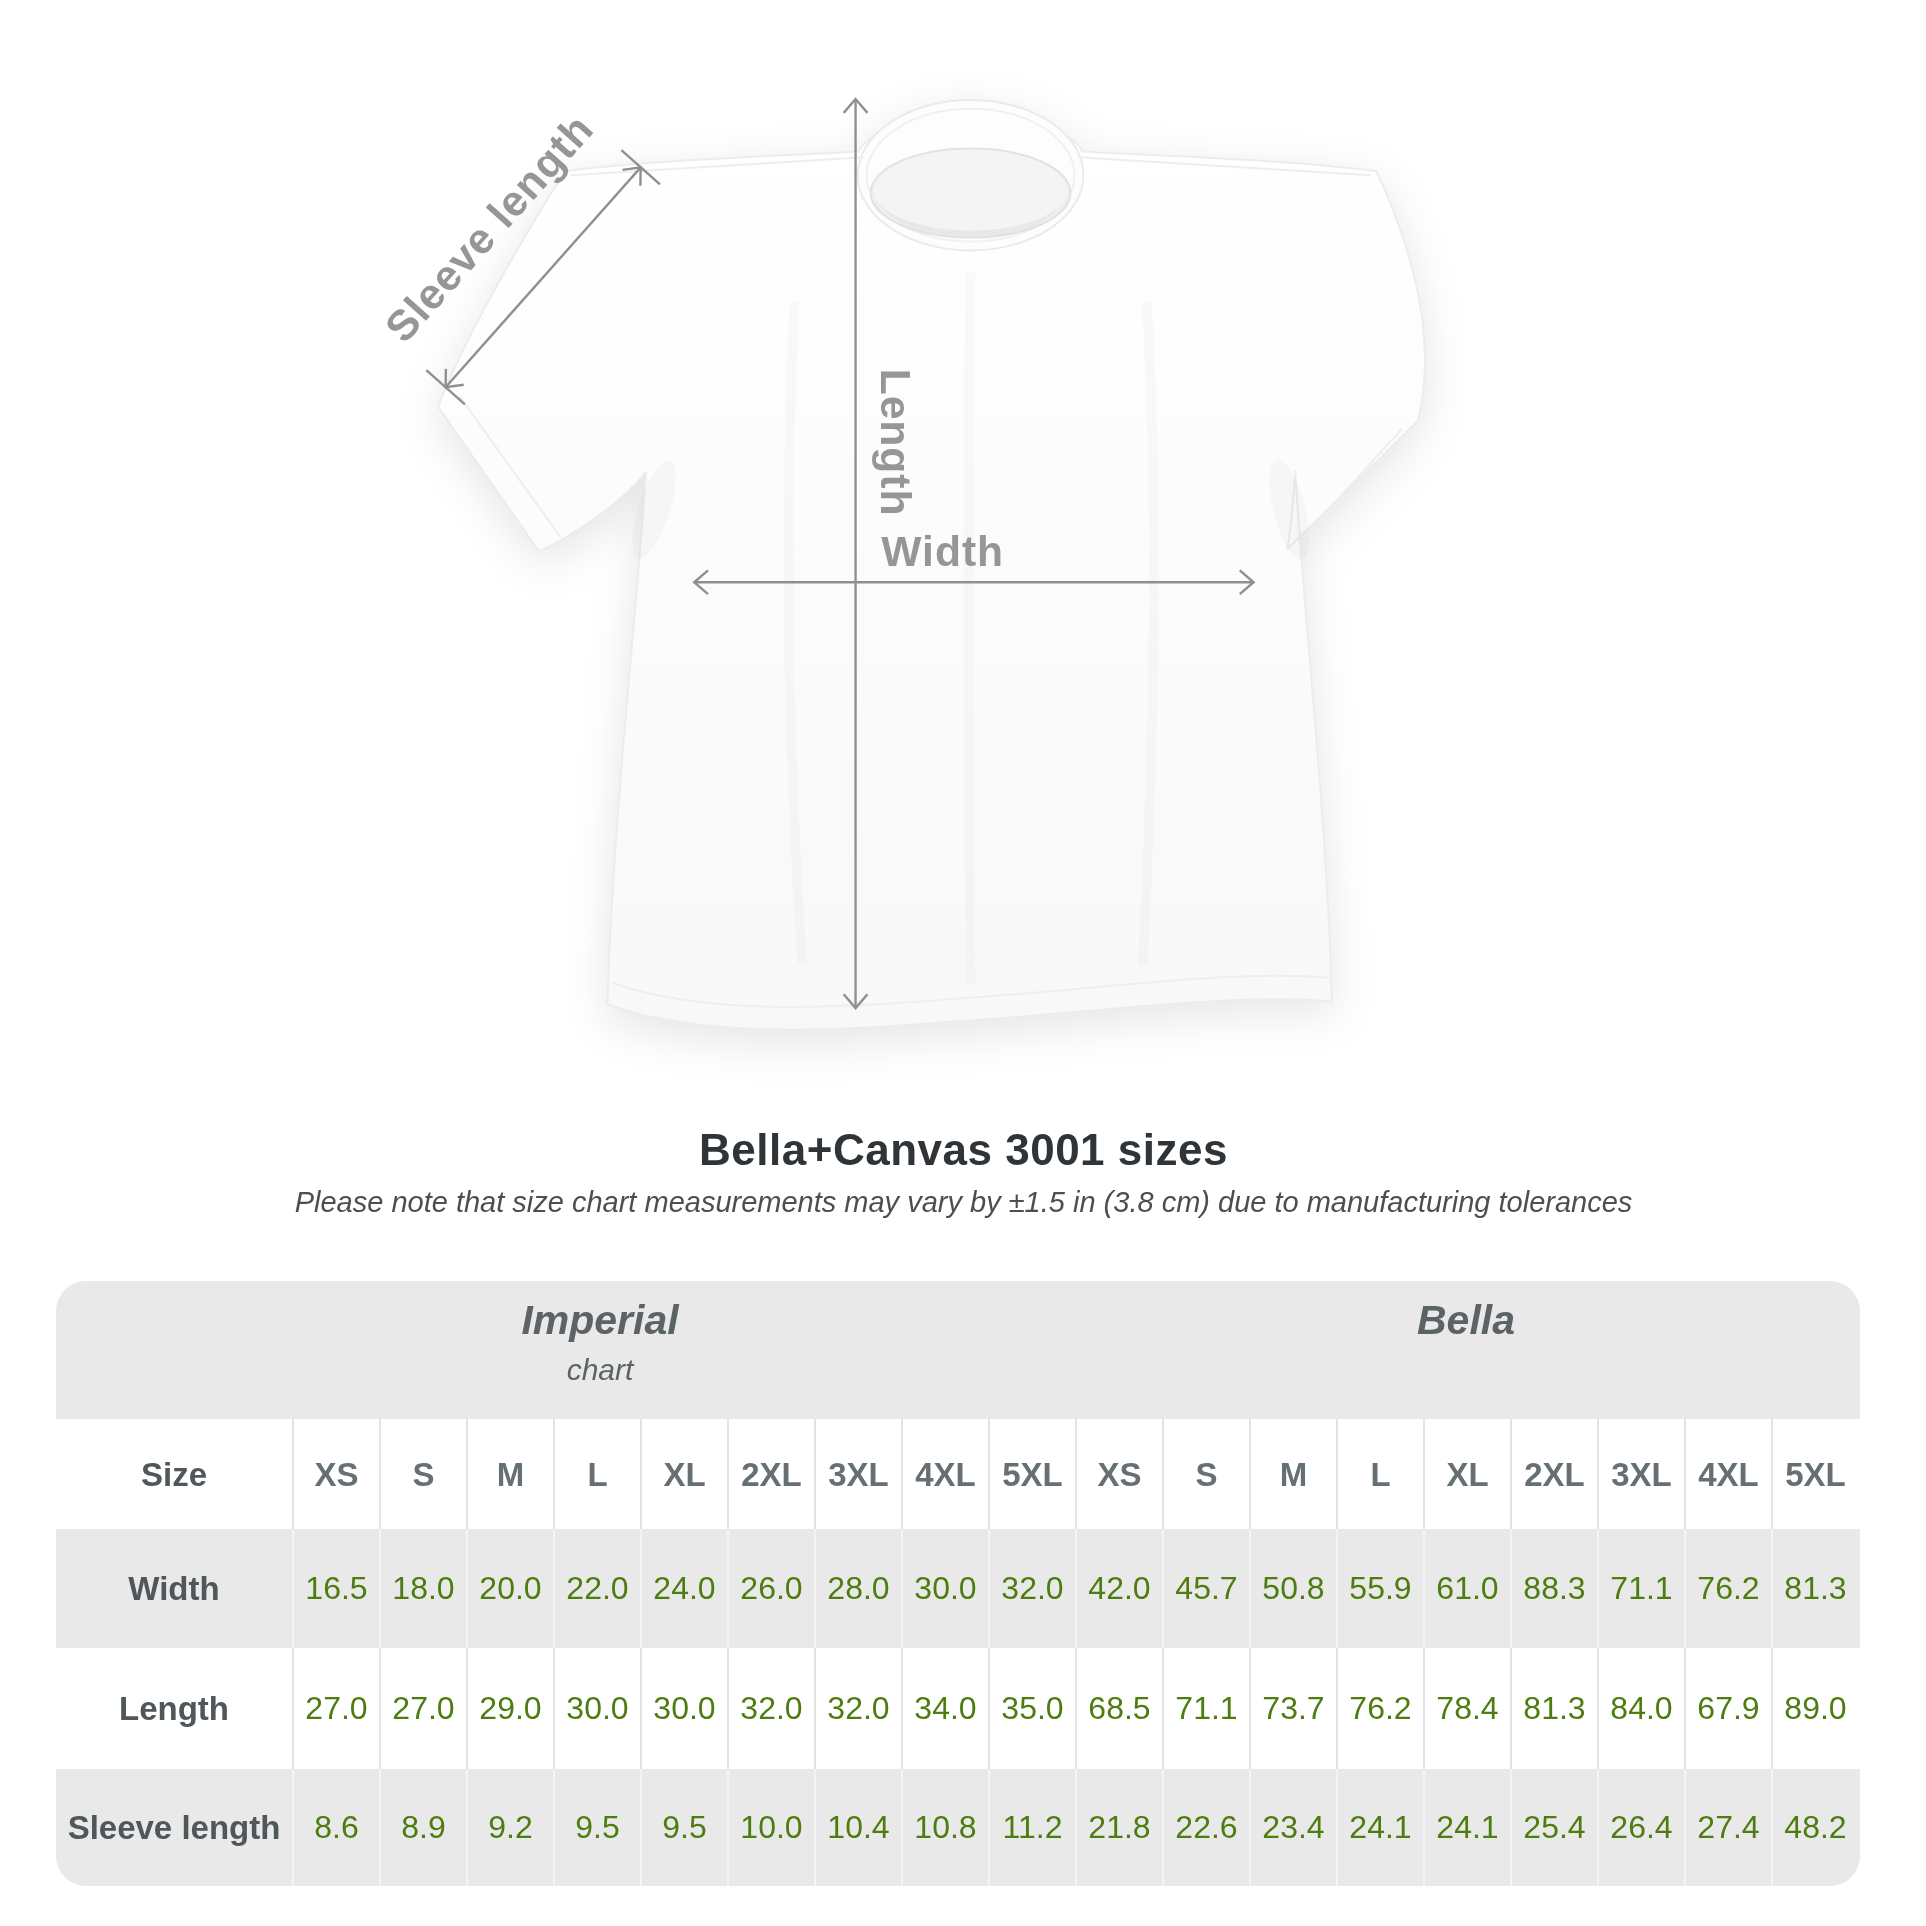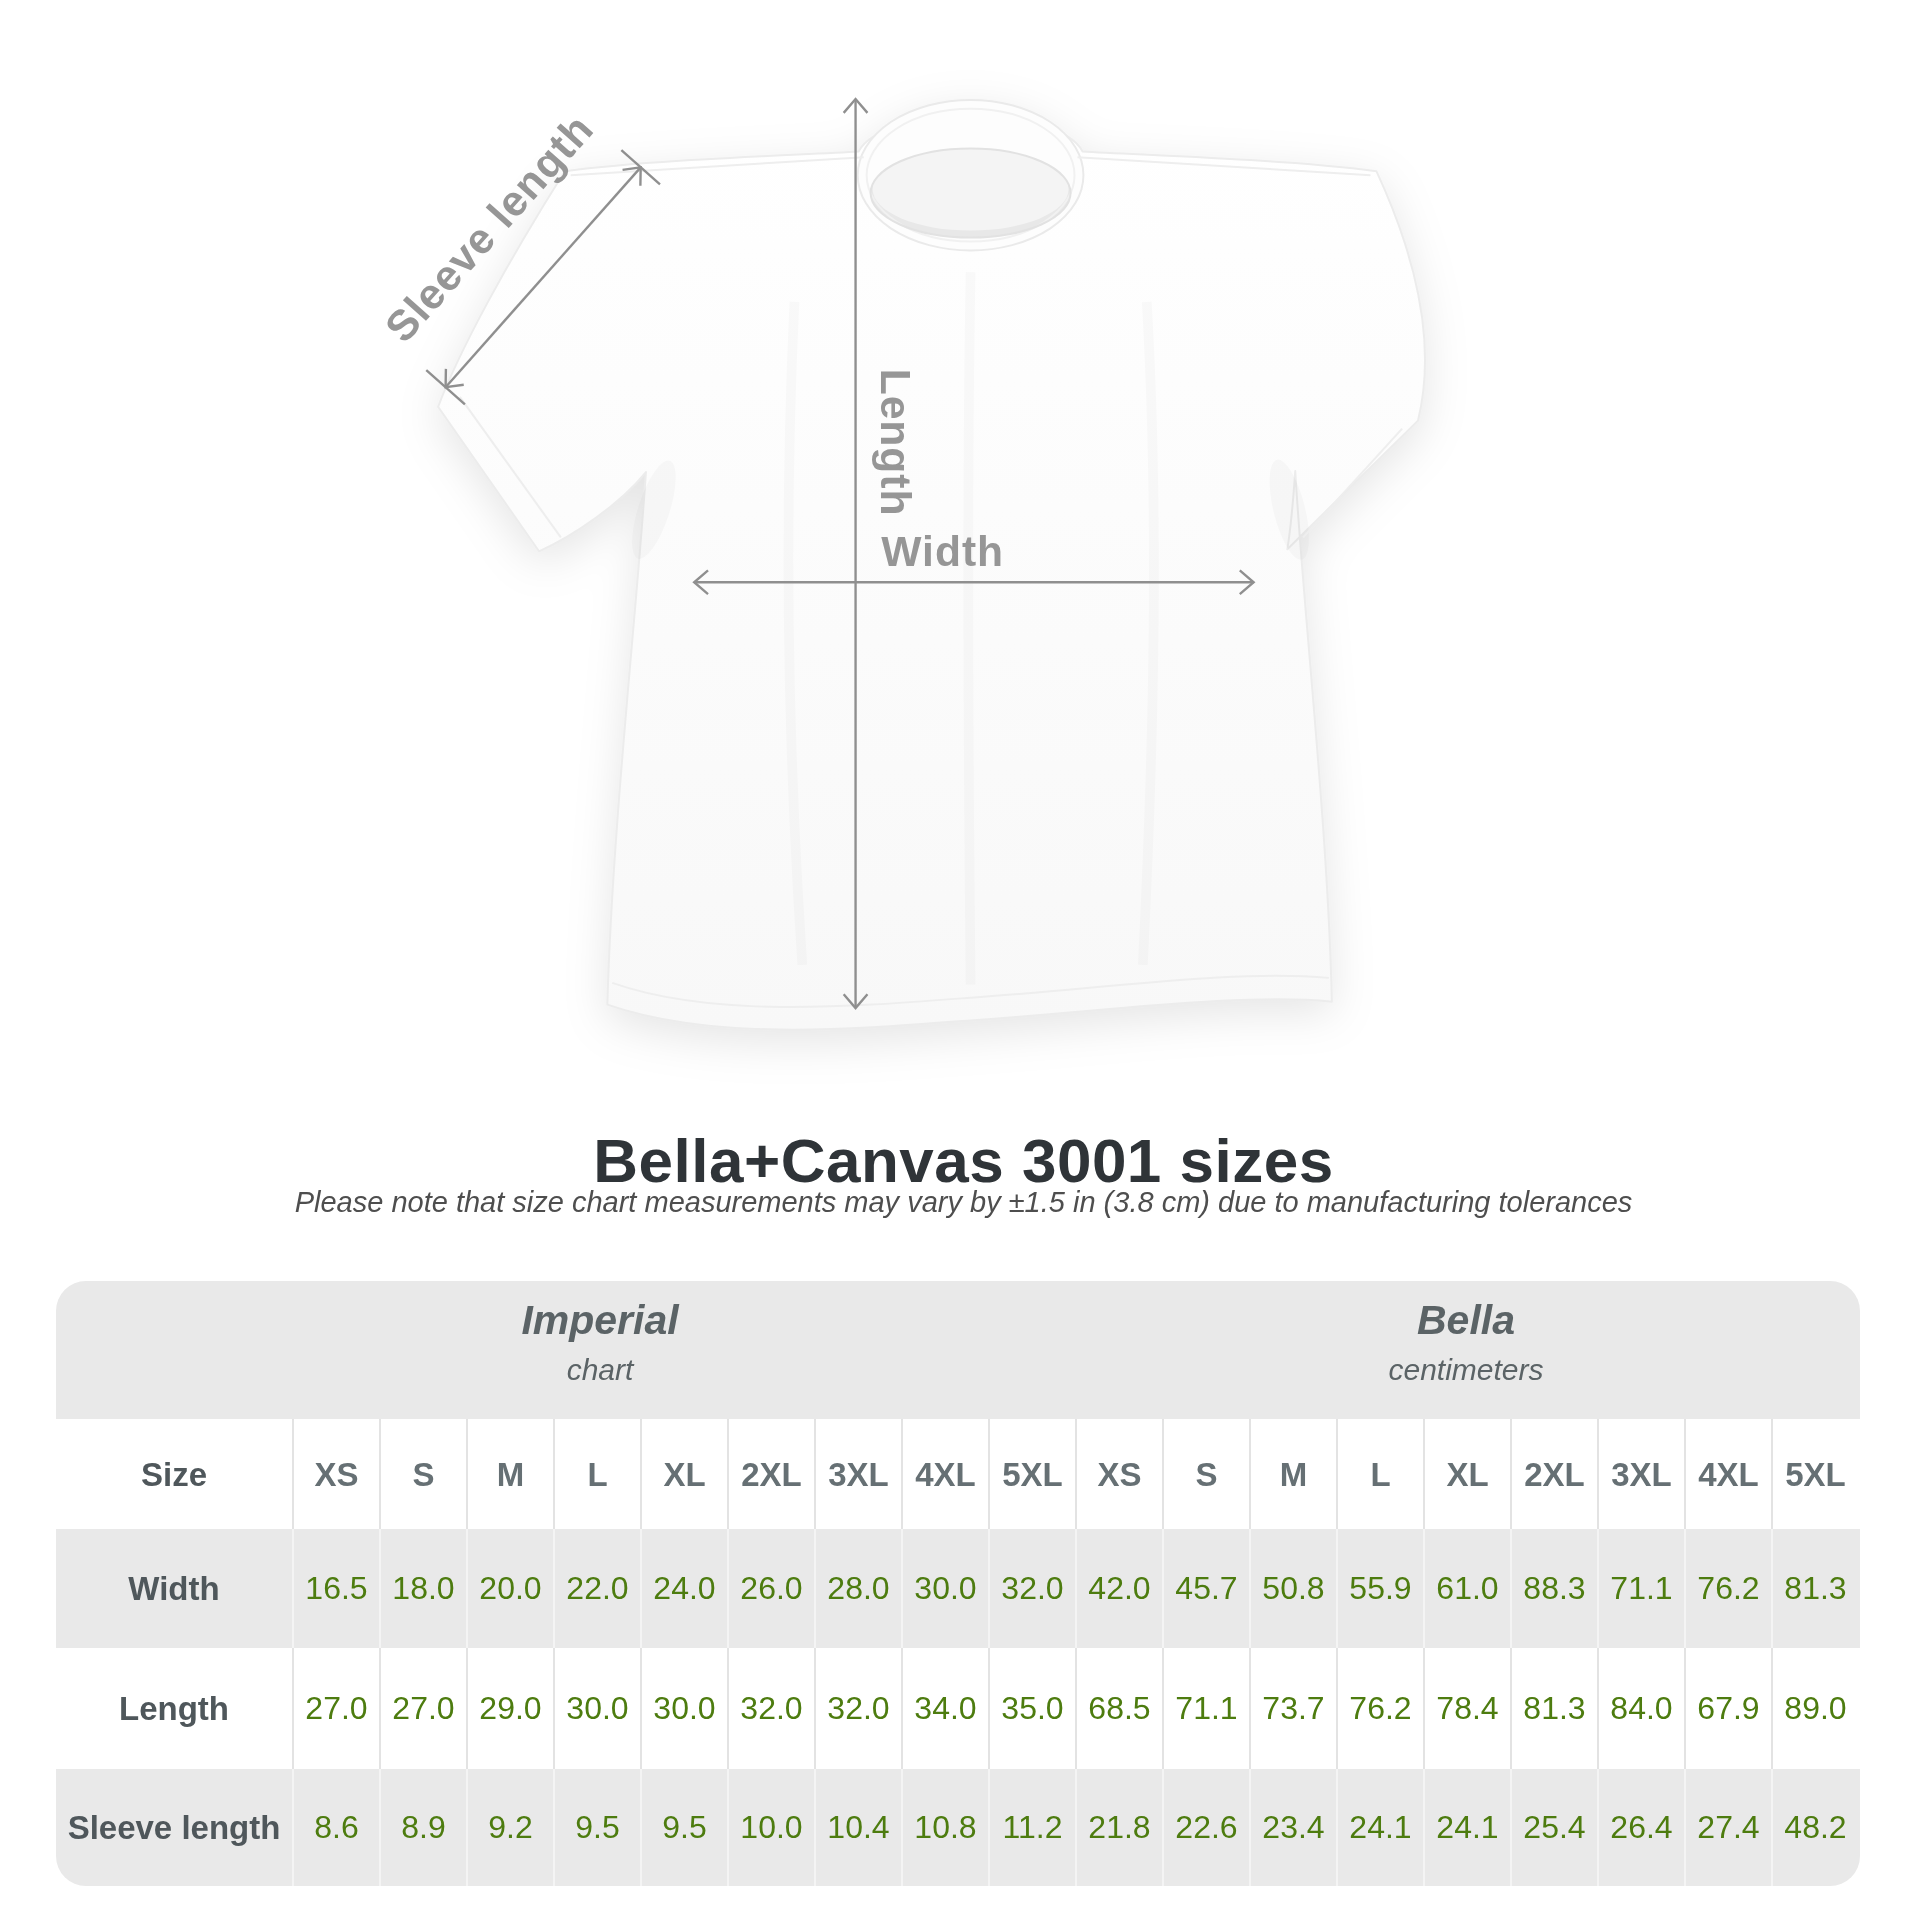--- a/index.html
+++ b/index.html
@@ -14,21 +14,21 @@
     filter: drop-shadow(0 12px 22px rgba(0,0,0,0.10));
   }
   .annot { position:absolute; left:0; top:0; width:1927px; height:1927px; pointer-events:none; }
   .annot text {
     font-family:"Liberation Sans", sans-serif; font-weight:bold;
     font-size:43px; letter-spacing:1px;
   }
   
   .title {
     position:absolute; left:0; top:1125px; width:100%; margin:0;
-    text-align:center; font-size:62px; font-weight:bold; color:#2f3438; letter-spacing:0.5px;
+    text-align:center; font-size:44px; font-weight:bold; color:#2f3438; letter-spacing:0.5px;
   }
   .subtitle {
     position:absolute; left:0; top:1186px; width:100%; margin:0;
     text-align:center; font-size:29px; font-style:italic; color:#4e4e4e;
   }
   
   .size-table { position:absolute; left:56px; top:1281px; width:1804px; height:605px; }
   .band {
     position:absolute; left:0; top:0; width:100%; height:138px;
     background:#e9e9e9; border-radius:30px 30px 0 0;
@@ -142,21 +142,20 @@
   <p class="subtitle">Please note that size chart measurements may vary by ±1.5 in (3.8 cm) due to manufacturing tolerances</p>
 
   <div class="size-table">
     <div class="band">
       <div class="ug ug-imperial">
         <div class="ug-name">Imperial</div>
         <div class="ug-sub">chart</div>
       </div>
       <div class="ug ug-metric">
         <div class="ug-name">Bella</div>
-        <div class="ug-sub">centimeters</div>
       </div>
     </div>
 
     <div class="trow r-sizes row-white" id="row-sizes">
       <div class="cell lcell">Size</div>
     <div class="cell dcell szcell">XS</div>
         <div class="cell dcell szcell">S</div>
         <div class="cell dcell szcell">M</div>
         <div class="cell dcell szcell">L</div>
         <div class="cell dcell szcell">XL</div>

